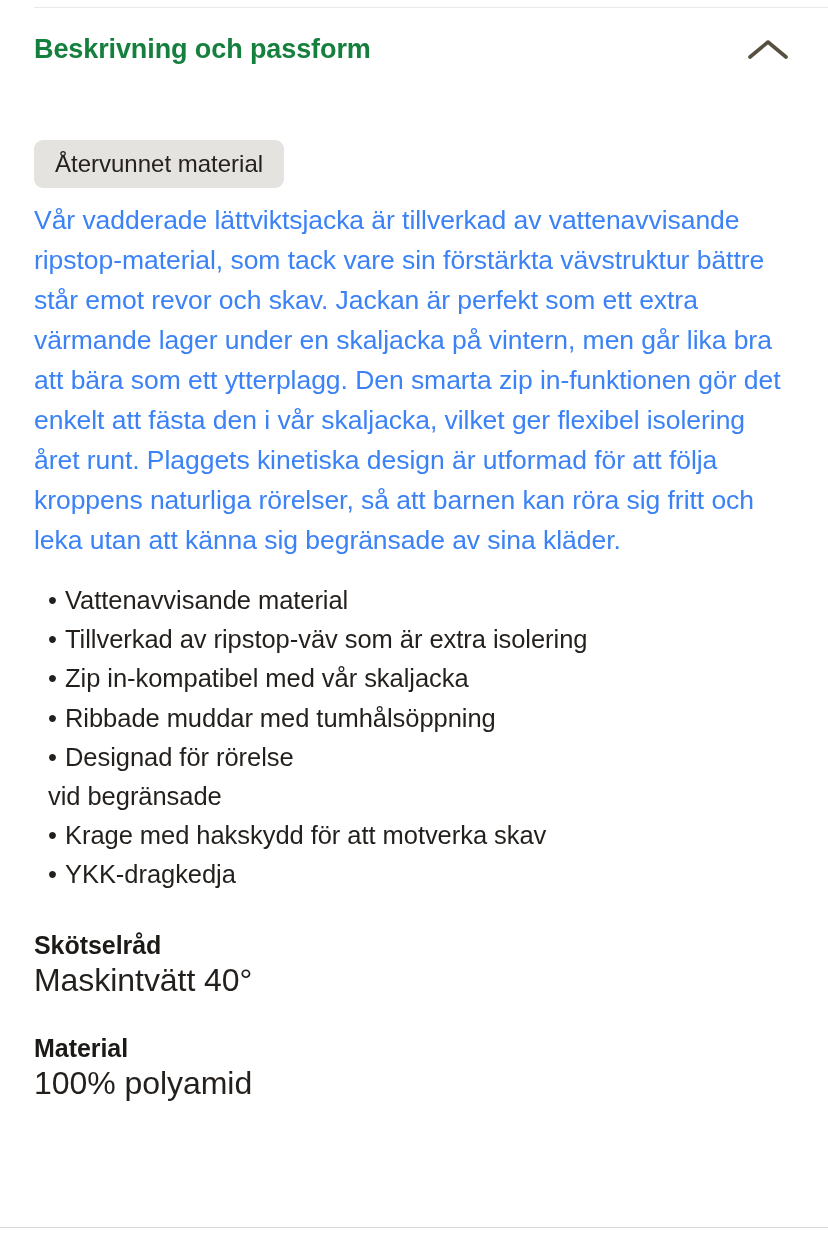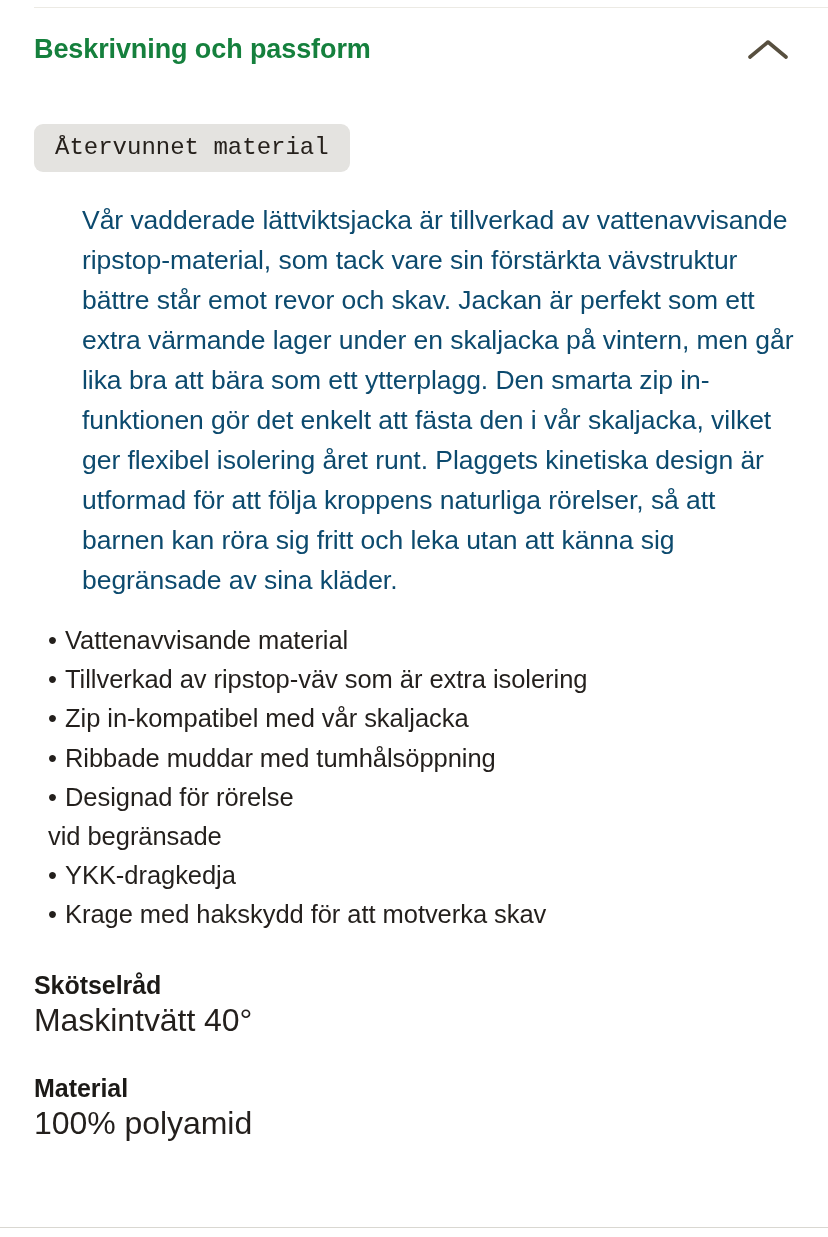--- a/index.html
+++ b/index.html
@@ -81,22 +81,21 @@
     cursor: pointer;
     flex: none;
     margin-top: 1px;
   }
   .chevron-btn svg { display: block; overflow: visible; }
 
   
   .badge-row {
     position: absolute;
     left: 34px;
-    top: 124px;
-    font-family: Liberation Mono, monospace;
+    top: 140px;
   }
   .badge {
     display: inline-flex;
     align-items: center;
     height: 48px;
     padding: 0 21px;
     border-radius: 9px;
     background: #e4e3e0;
     font-size: 24px;
     line-height: 48px;
@@ -108,23 +107,22 @@
   .content {
     position: absolute;
     left: 34px;
     top: 200px;
     width: 760px;
   }
 
   .lead {
     font-size: 26.5px;
     line-height: 40px;
-    color: #0c4a6e;
-    letter-spacing: -0.05px;
-    margin-left: 48px;
+    color: #3b82f6;
+    letter-spacing: -0.05px;
   }
 
   
   .features {
     list-style: none;
     margin-top: 21px;
     font-size: 25.5px;
     line-height: 39.2px;
     color: #231f1c;
     letter-spacing: -0.05px;
@@ -188,22 +186,22 @@
 
     <p class="lead">Vår vadderade lättviktsjacka är tillverkad av vattenavvisande ripstop-material, som tack vare sin förstärkta vävstruktur bättre står emot revor och skav. Jackan är perfekt som ett extra värmande lager under en skaljacka på vintern, men går lika bra att bära som ett ytterplagg. Den smarta zip in-funktionen gör det enkelt att fästa den i vår skaljacka, vilket ger flexibel isolering året runt. Plaggets kinetiska design är utformad för att följa kroppens naturliga rörelser, så att barnen kan röra sig fritt och leka utan att känna sig begränsade av sina kläder.</p>
 
     <ul class="features">
         <li>Vattenavvisande material</li>
         <li>Tillverkad av ripstop-väv som är extra isolering</li>
         <li>Zip in-kompatibel med vår skaljacka</li>
         <li>Ribbade muddar med tumhålsöppning</li>
         <li>Designad för rörelse</li>
         <li class="cont-line">vid begränsade</li>
+        <li>Krage med hakskydd för att motverka skav</li>
         <li>YKK-dragkedja</li>
-        <li>Krage med hakskydd för att motverka skav</li>
       </ul>
 
     <div class="spec-block">
       <div class="spec-label">Skötselråd</div>
       <div class="spec-value">Maskintvätt 40°</div>
     </div>
 
     <div class="spec-block">
       <div class="spec-label">Material</div>
       <div class="spec-value">100% polyamid</div>

